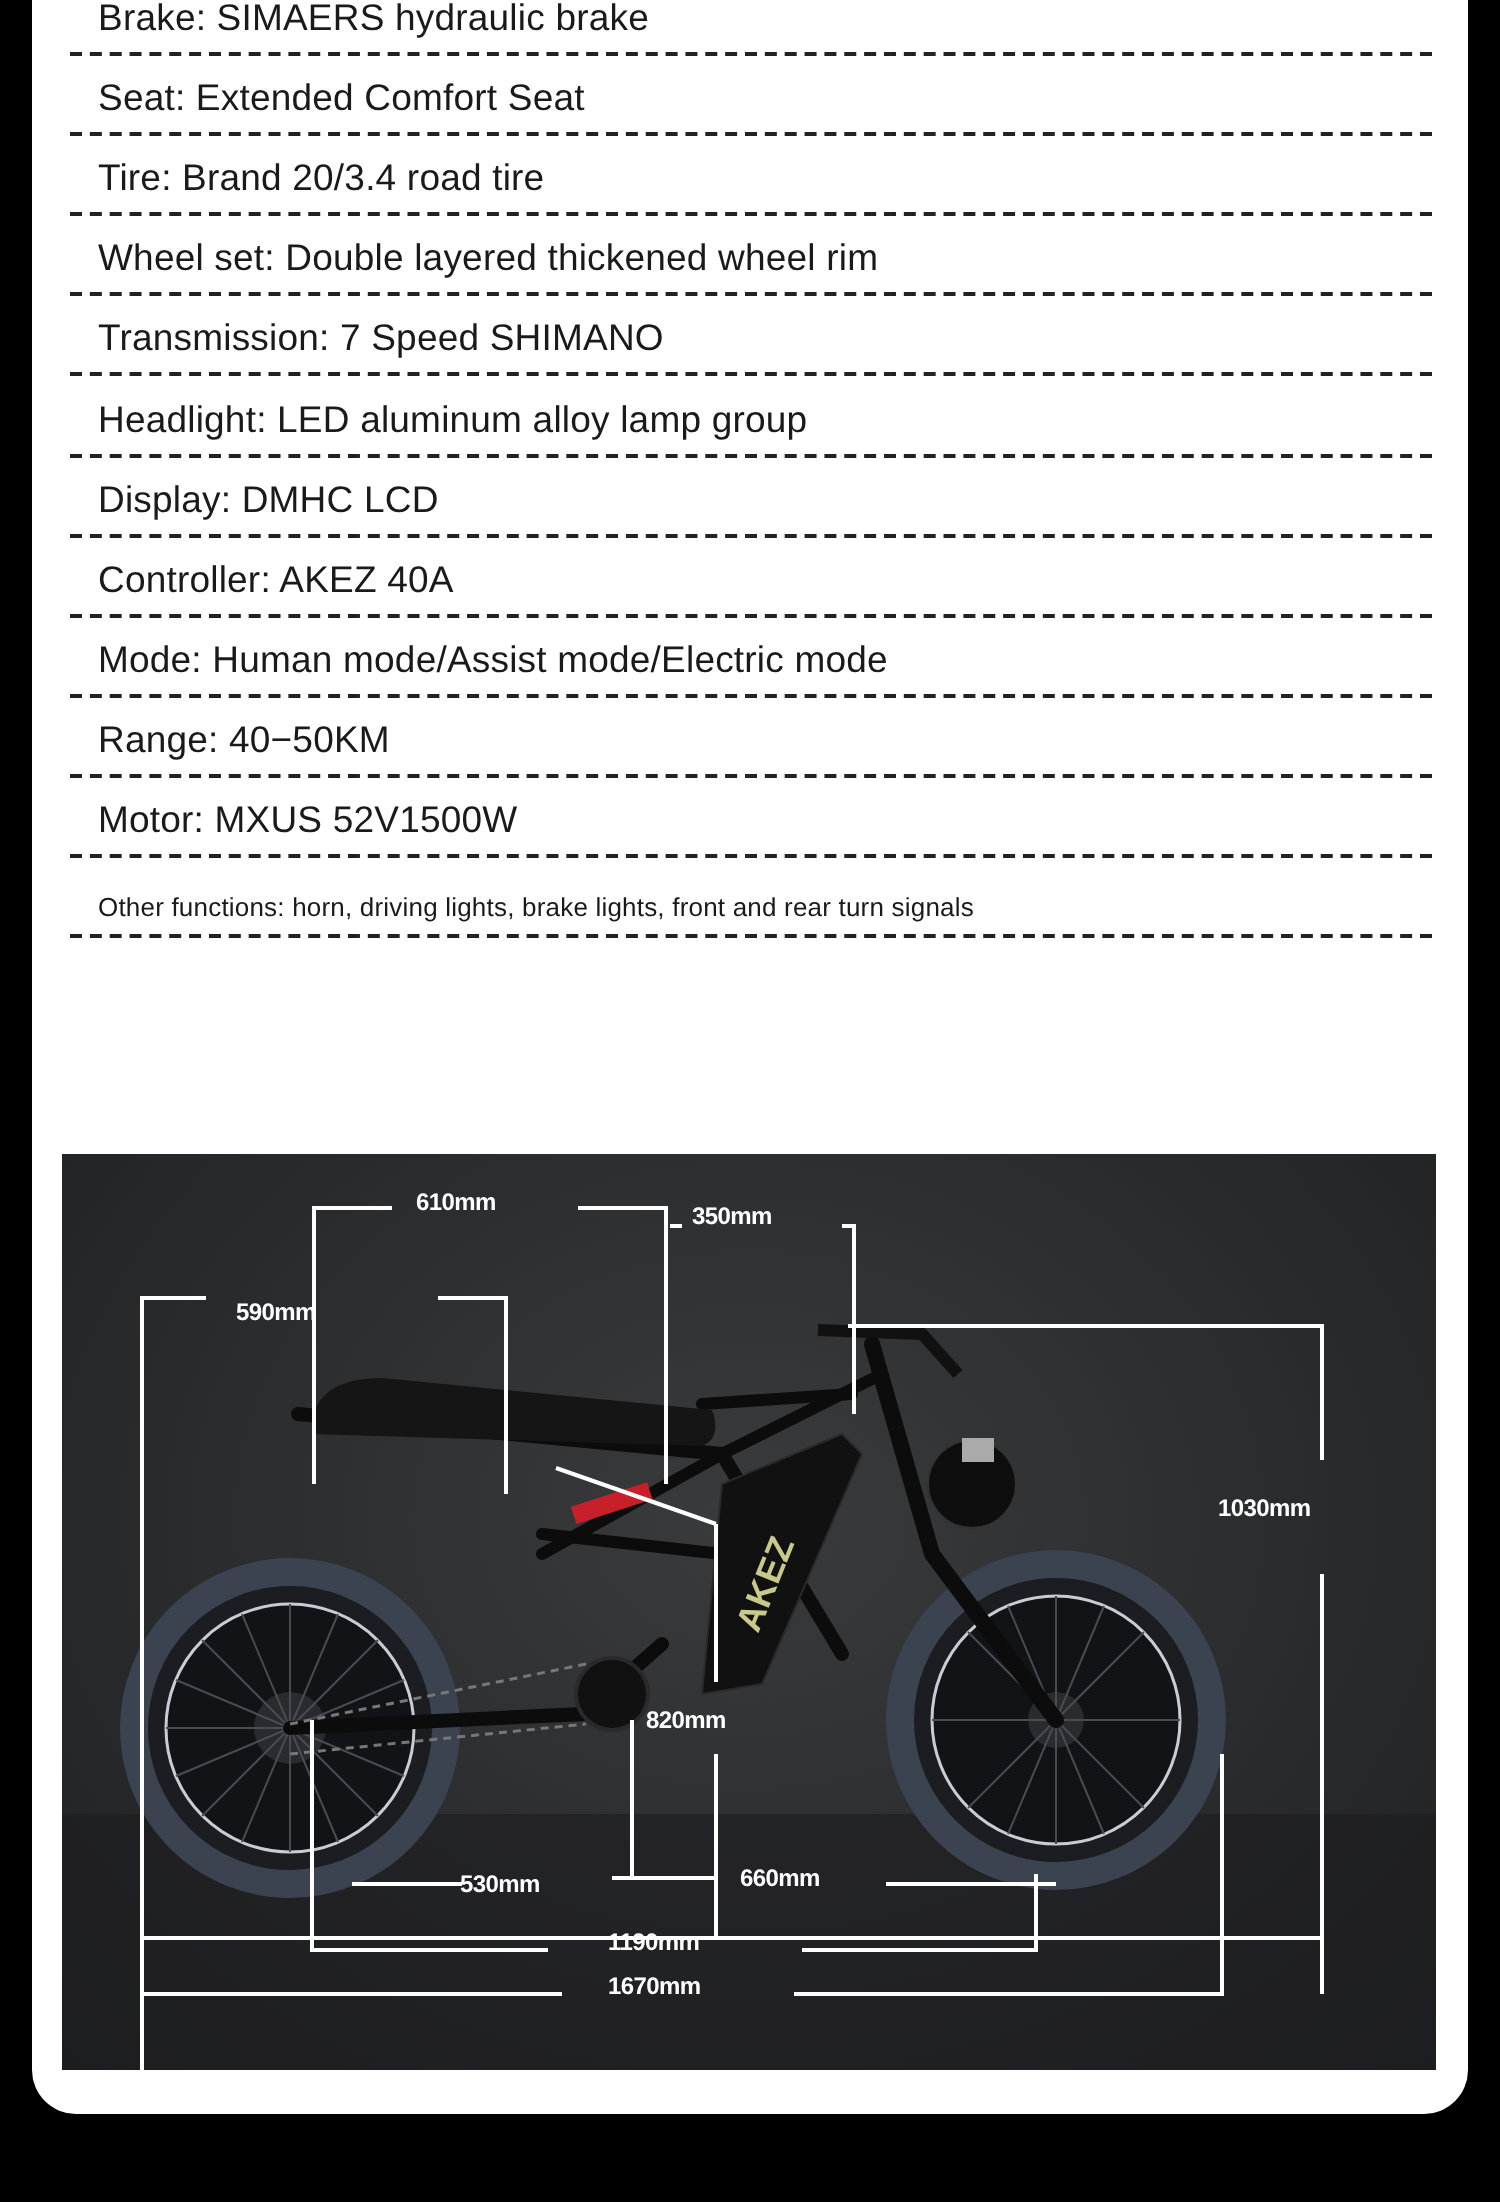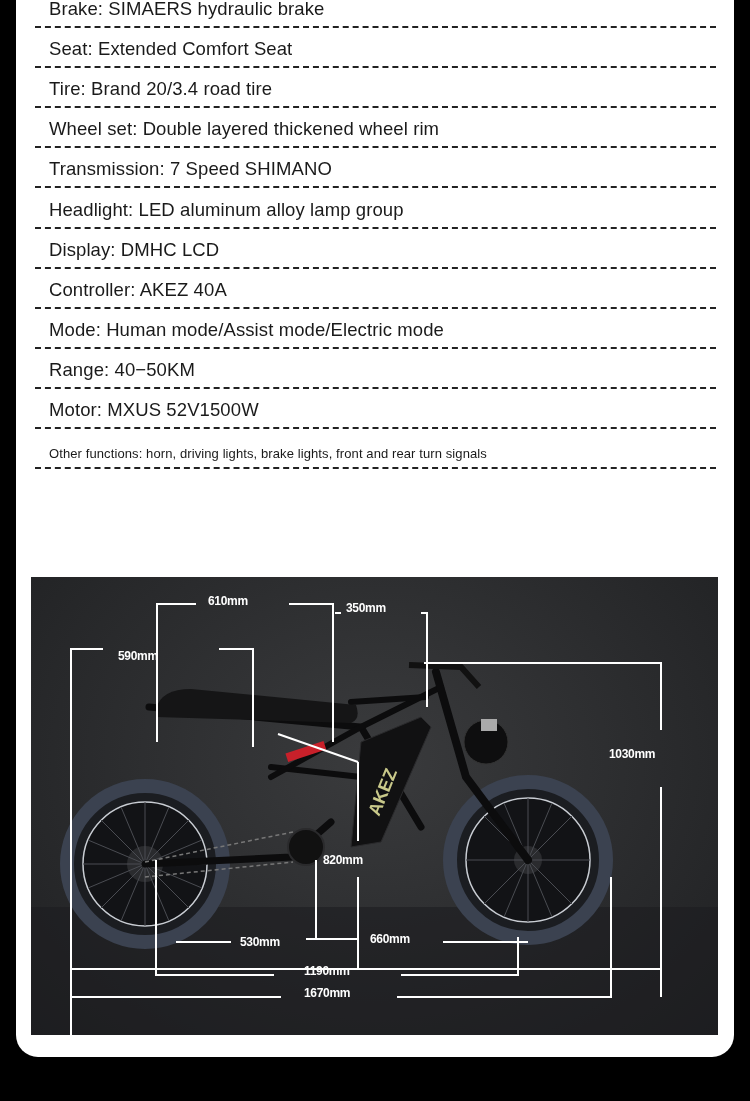--- a/index.html
+++ b/index.html
@@ -154,17 +154,17 @@
       <polyline points="40,420 250,420"></polyline>
       <polyline points="366,420 580,420 580,300"></polyline>
     </g>
   </svg>
 
   <div class="dim" style="left:177px;top:17px;">610mm</div>
   <div class="dim" style="left:315px;top:24px;">350mm</div>
   <div class="dim" style="left:87px;top:60px;margin-top:12px;">590mm</div>
   <div class="dim" style="left:578px;top:170px;">1030mm</div>
   <div class="dim" style="left:292px;top:276px;">820mm</div>
-  <div class="dim" style="left:209px;top:358px;">530mm</div>
+  <div class="dim" style="left:199px;top:358px;">530mm</div>
   <div class="dim" style="left:339px;top:355px;">660mm</div>
   <div class="dim" style="left:273px;top:387px;">1190mm</div>
   <div class="dim" style="left:273px;top:409px;">1670mm</div>
 </div>
 
 </body></html>

